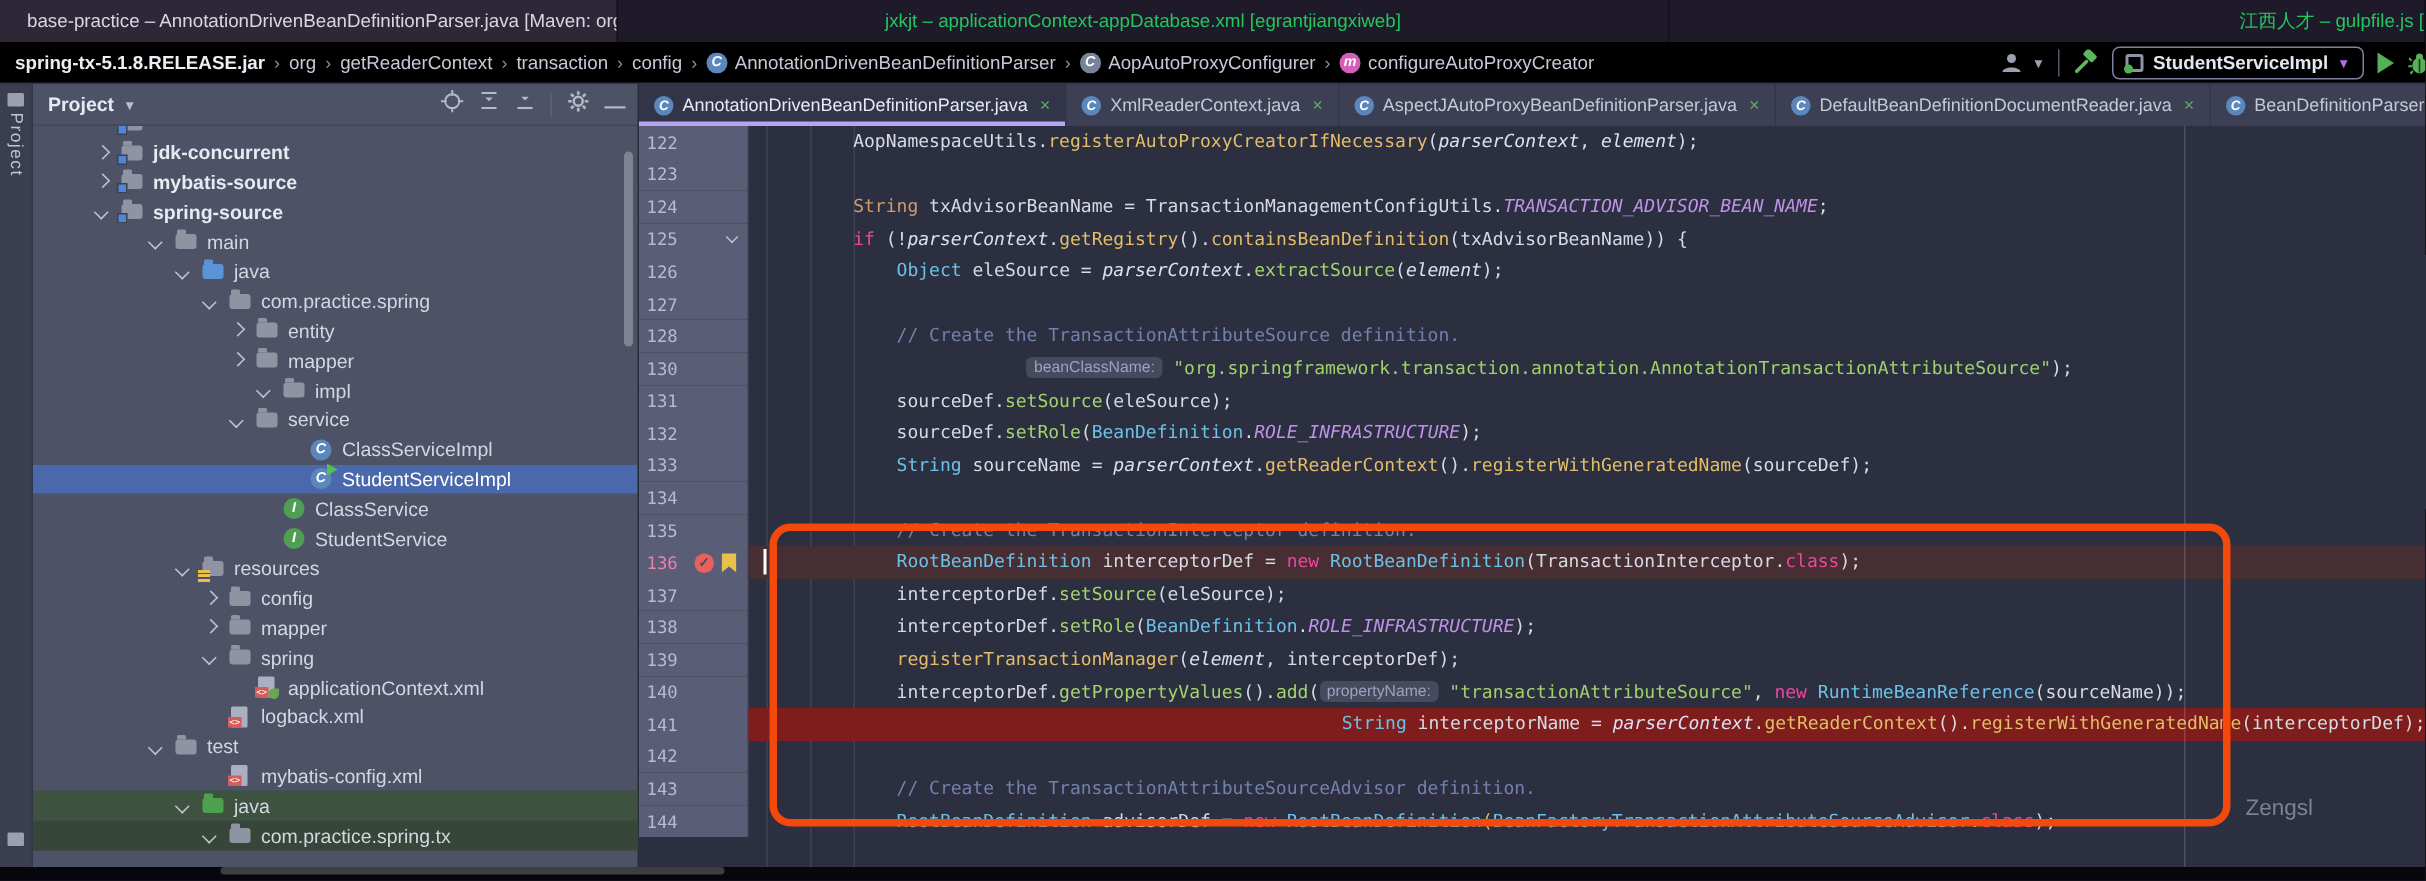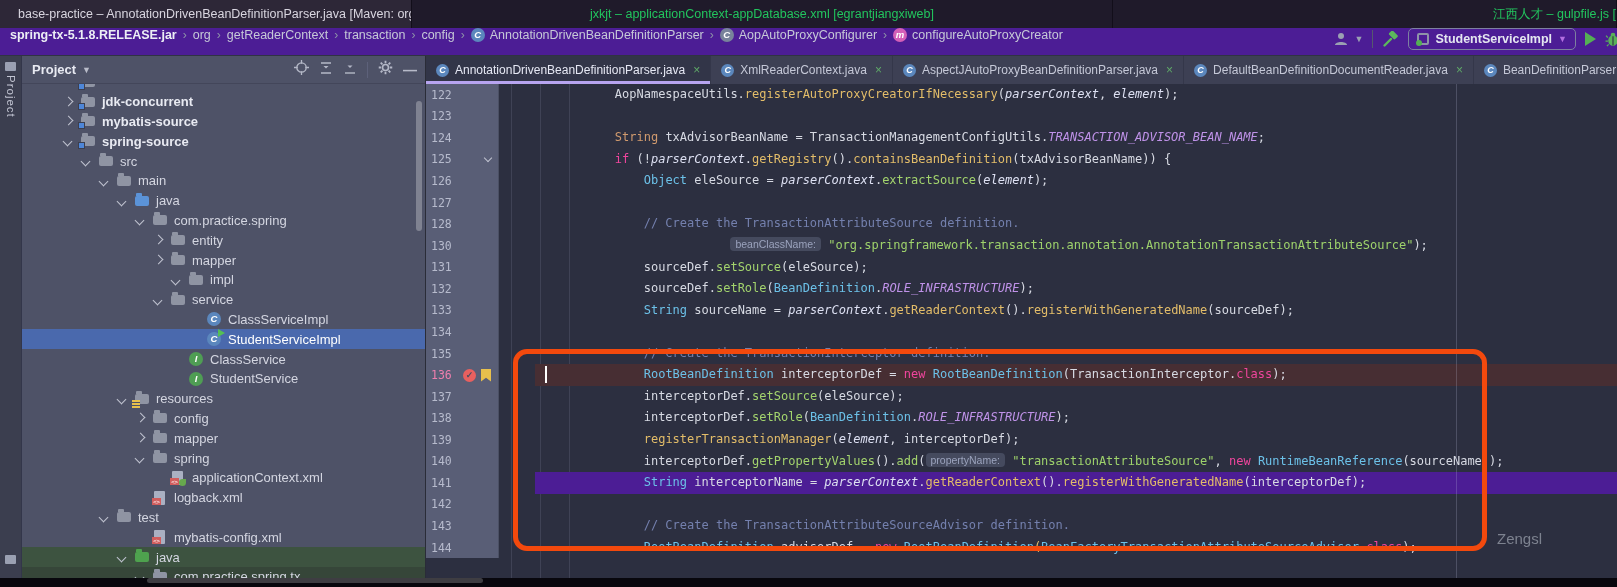--- a/index.html
+++ b/index.html
@@ -8,22 +8,22 @@
          font-family:"Liberation Sans", sans-serif; background:#2c2f40; }
 
   
   .titlebar { position:absolute; left:0; top:0; width:1617px; height:28px; background:#1f1a2a; display:flex; }
   .win-seg { height:28px; display:flex; align-items:center; justify-content:center; overflow:hidden;
              font-size:12.5px; color:#22c55e; border-right:1px solid #120e1a; white-space:nowrap; }
   .win-seg.active { background:#2d2737; color:#d9d6e0; justify-content:flex-start; padding-left:18px; }
   .win-seg.right { justify-content:flex-end; }
 
   
-  .navbar { position:absolute; left:0; top:28px; width:1617px; height:28px; background:#4c1d95;
-            display:flex; align-items:flex-start; border-bottom:1px solid #303344; }
+  .navbar { position:absolute; left:0; top:28px; width:1617px; height:28px; background:#000000;
+            display:flex; align-items:center; border-bottom:1px solid #303344; }
   .crumbs { display:flex; align-items:center; padding-left:10px; gap:4px; white-space:nowrap; overflow:hidden; flex:1; }
   .crumb { display:flex; align-items:center; gap:5px; font-size:12.5px; color:#c6c9d7; cursor:default; }
   .crumb.bold { color:#eceef5; font-weight:bold; }
   .crumb-sep { color:#8d92a8; font-size:12px; padding:0 2px; }
   .nav-right { display:flex; align-items:center; gap:9px; padding-right:4px; }
   .nav-sep { width:1px; height:18px; background:#55596e; }
   .combo { display:flex; align-items:center; gap:6px; border:1px solid #7d81a0; border-radius:5px;
            height:22px; padding:0 8px; }
   .combo-label { font-size:12.5px; color:#e4e6f0; font-weight:bold; }
   .combo-caret { color:#b36ee2; font-size:9px; }
@@ -90,23 +90,23 @@
   .tab-ic .circ { width:13px; height:13px; left:0; top:0; line-height:13px; font-size:9px; }
 
   .editor { position:relative; flex:1; background:#2c2f40; overflow:hidden; }
   .guide { position:absolute; top:0; bottom:0; width:1px; background:rgba(196,202,228,.13); z-index:0; }
   .mguide { position:absolute; top:0; bottom:0; width:1px; background:rgba(196,202,228,.22); z-index:2; }
   .eline { position:relative; z-index:1; display:flex; height:21.57px; }
   .eline .g { flex:none; width:73px; background:#595e76; display:flex; align-items:center; position:relative;
               border-right:1px solid rgba(0,0,0,.15); }
   .eline .g .num { width:34px; text-align:left; padding-left:5px; font:11.5px "DejaVu Sans Mono",monospace; color:#b7bbcd; }
   .eline .g .num.pink { color:#ef7fae; }
-  .eline .c { flex:1; position:relative; white-space:pre; font:12px/21.57px "DejaVu Sans Mono",monospace; color:#d7dae3; padding-left:22px;margin-left:36px; }
+  .eline .c { flex:1; position:relative; white-space:pre; font:12px/21.57px "DejaVu Sans Mono",monospace; color:#d7dae3; padding-left:12px; }
   .eline.bg-bp .c { background:#472e33; }
-  .eline.bg-cur .c { background:#4c1d95; }
+  .eline.bg-cur .c { background:#7f1d1d;text-align:right; }
   .tk-k { color:#f0459d; } .tk-t { color:#6cc1e8; } .tk-wt { color:#d09a6e; }
   .tk-my { color:#e3bd69; } .tk-mg { color:#a3d46d; } .tk-y { color:#e3bd69; }
   .tk-c { color:#bf92e8; font-style:italic; } .tk-s { color:#9ed26b; }
   .tk-pr { color:#dde0f2; font-style:italic; } .tk-cm { color:#7480ae; }
   .hint { display:inline-block; background:#454a5e; color:#9ba3bd; border-radius:4px; padding:0 5px;
           font:10.5px/14px "Liberation Sans",sans-serif; vertical-align:1px; }
   .bp-ic { width:13px; height:13px; border-radius:50%; background:#e8605f; color:#474c61; font-size:9px;
            line-height:13px; text-align:center; font-weight:bold; margin-left:3px; }
   .bm-ic { width:10px; height:13px; background:#e8c04c; margin-left:5px;
            clip-path:polygon(0 0,100% 0,100% 100%,50% 70%,0 100%); }
@@ -271,27 +271,20 @@
           </div>
           <div class="trow">
             <span class="chev open" style="margin-left: 42px;"></span>
             <span class="ticon">
               <i class="fold-ic" style="background: rgb(143, 148, 163);"></i>
               <i class="badge-blue"></i>
             </span>
             <span class="lbl bold">spring-source</span>
           </div>
           <div class="trow">
-            <span class="chev open" style="margin-left: 60px;"></span>
-            <span class="ticon">
-              <i class="fold-ic" style="background: rgb(143, 148, 163);"></i>
-            </span>
-            <span class="lbl">src</span>
-          </div>
-          <div class="trow">
             <span class="chev open" style="margin-left: 78px;"></span>
             <span class="ticon">
               <i class="fold-ic" style="background: rgb(143, 148, 163);"></i>
             </span>
             <span class="lbl">main</span>
           </div>
           <div class="trow">
             <span class="chev open" style="margin-left: 96px;"></span>
             <span class="ticon">
               <i class="fold-ic" style="background: rgb(91, 147, 216);"></i>

